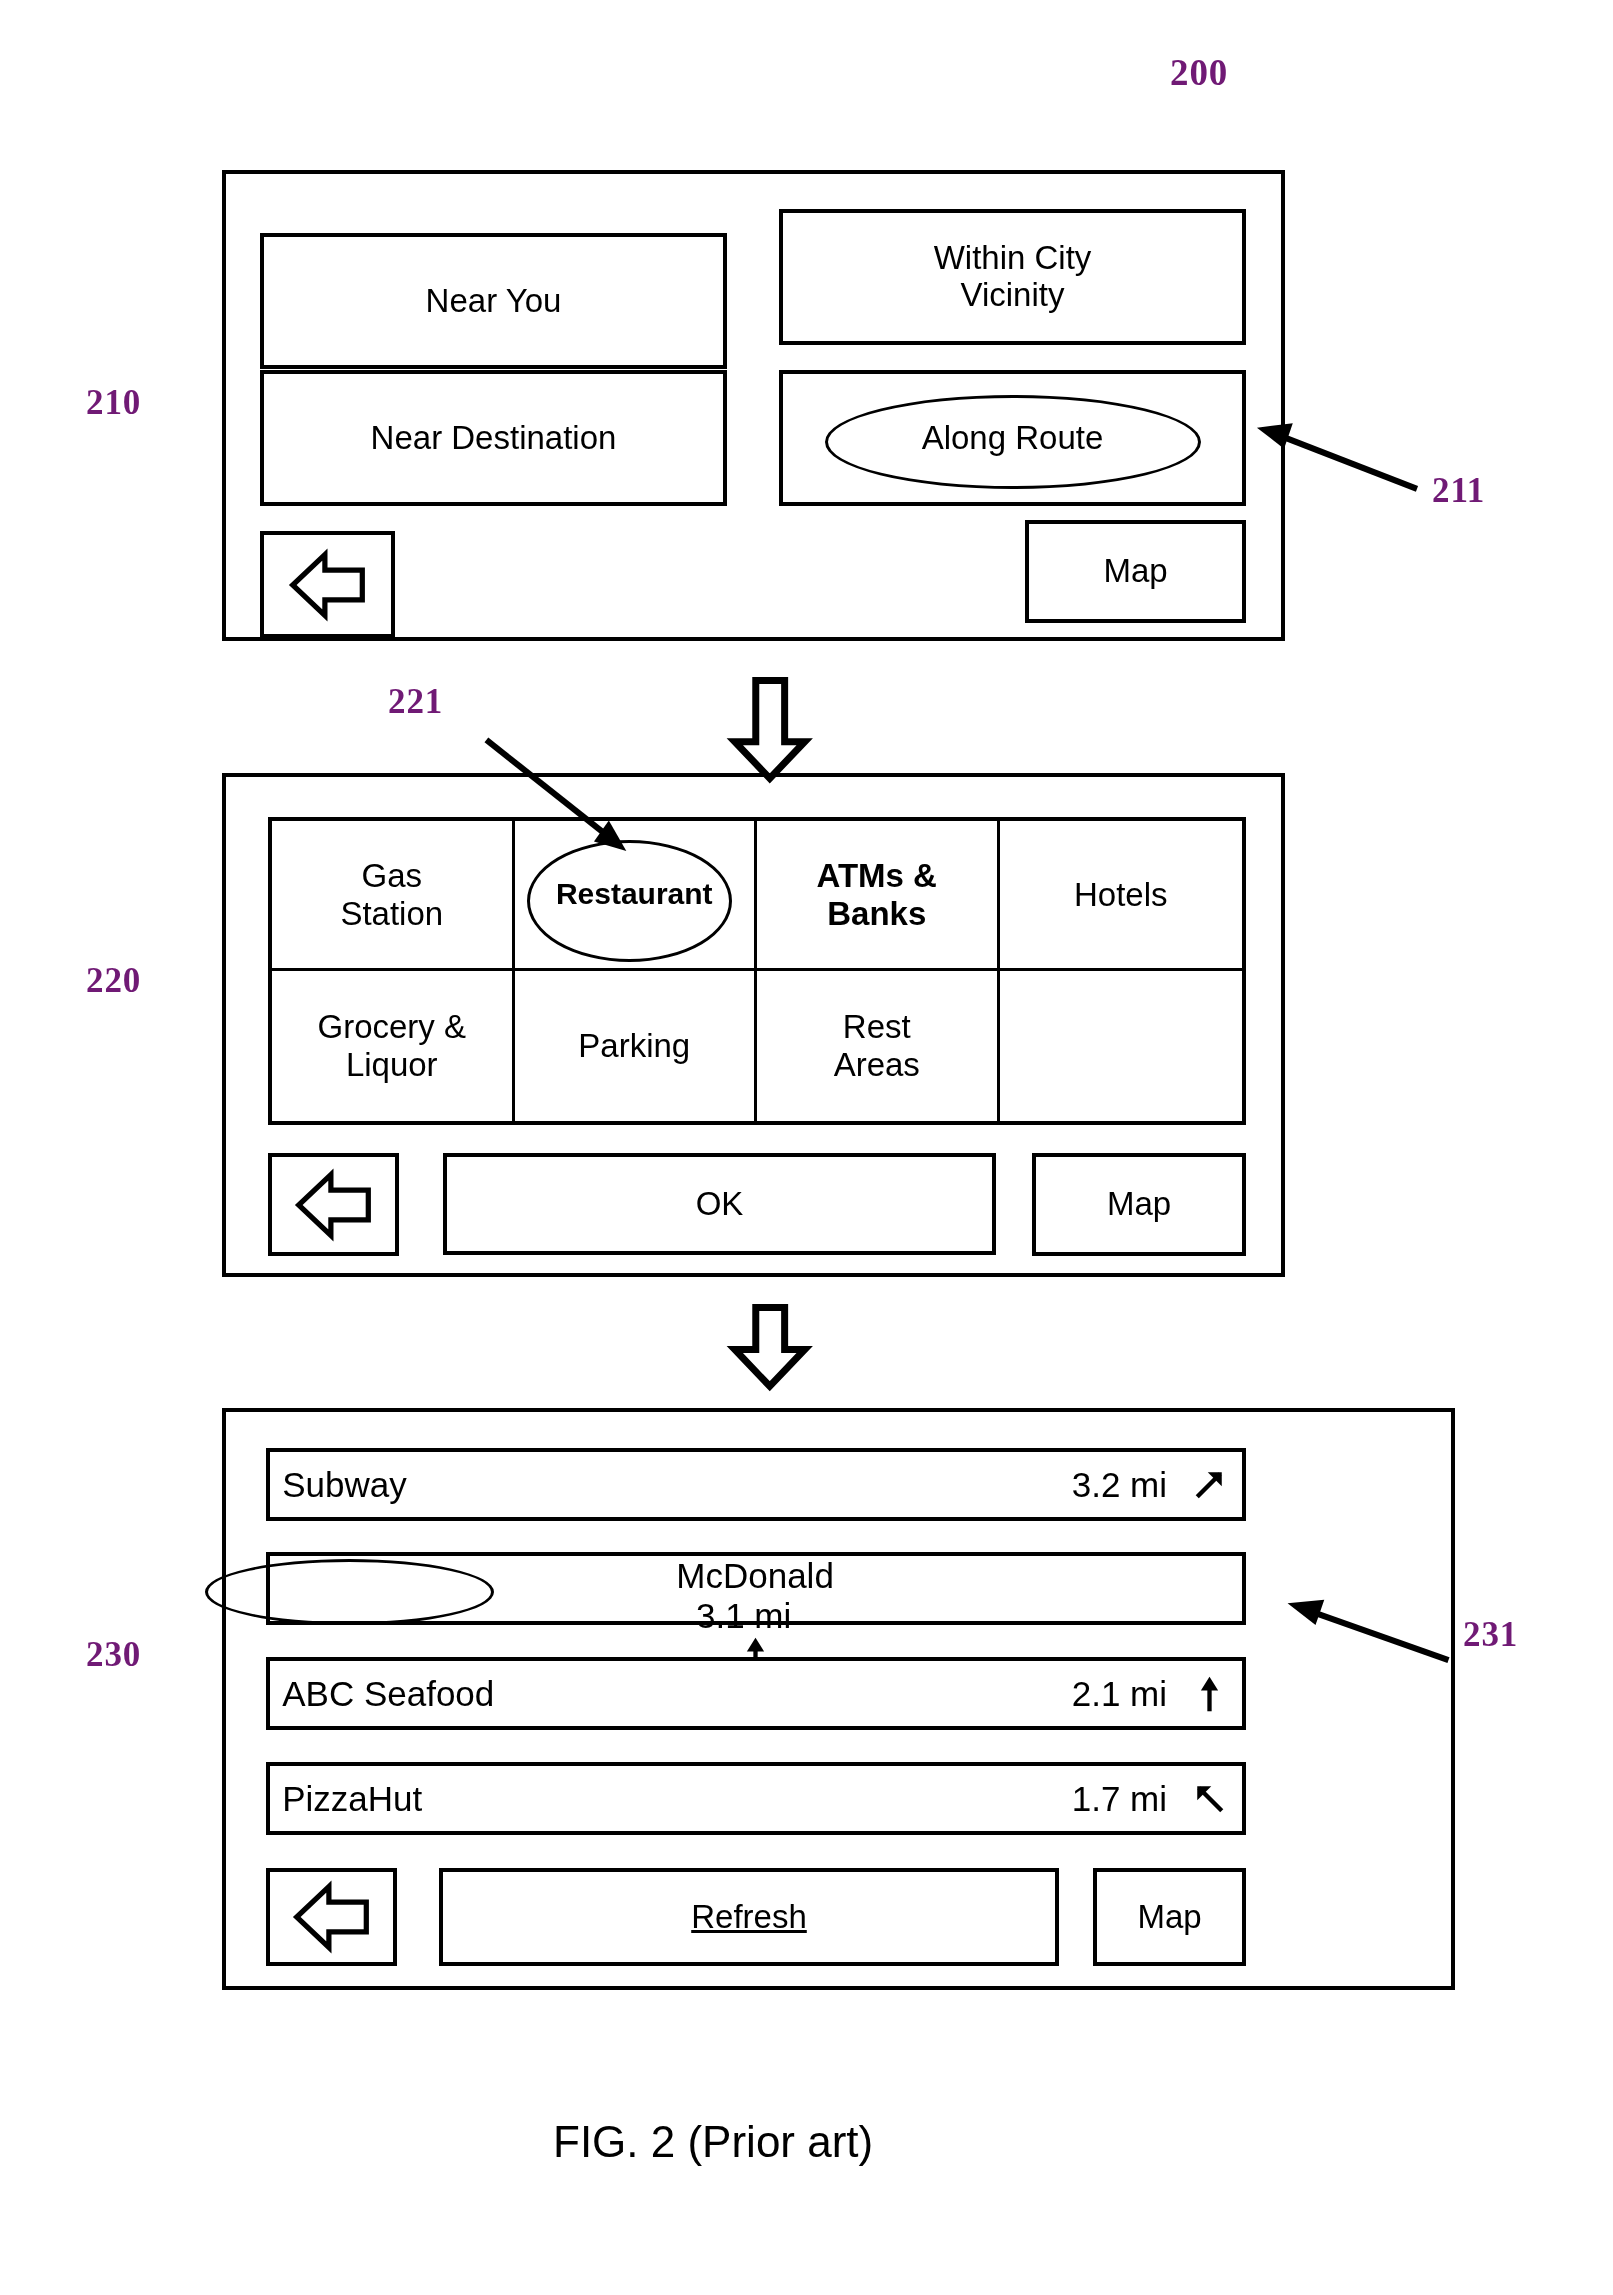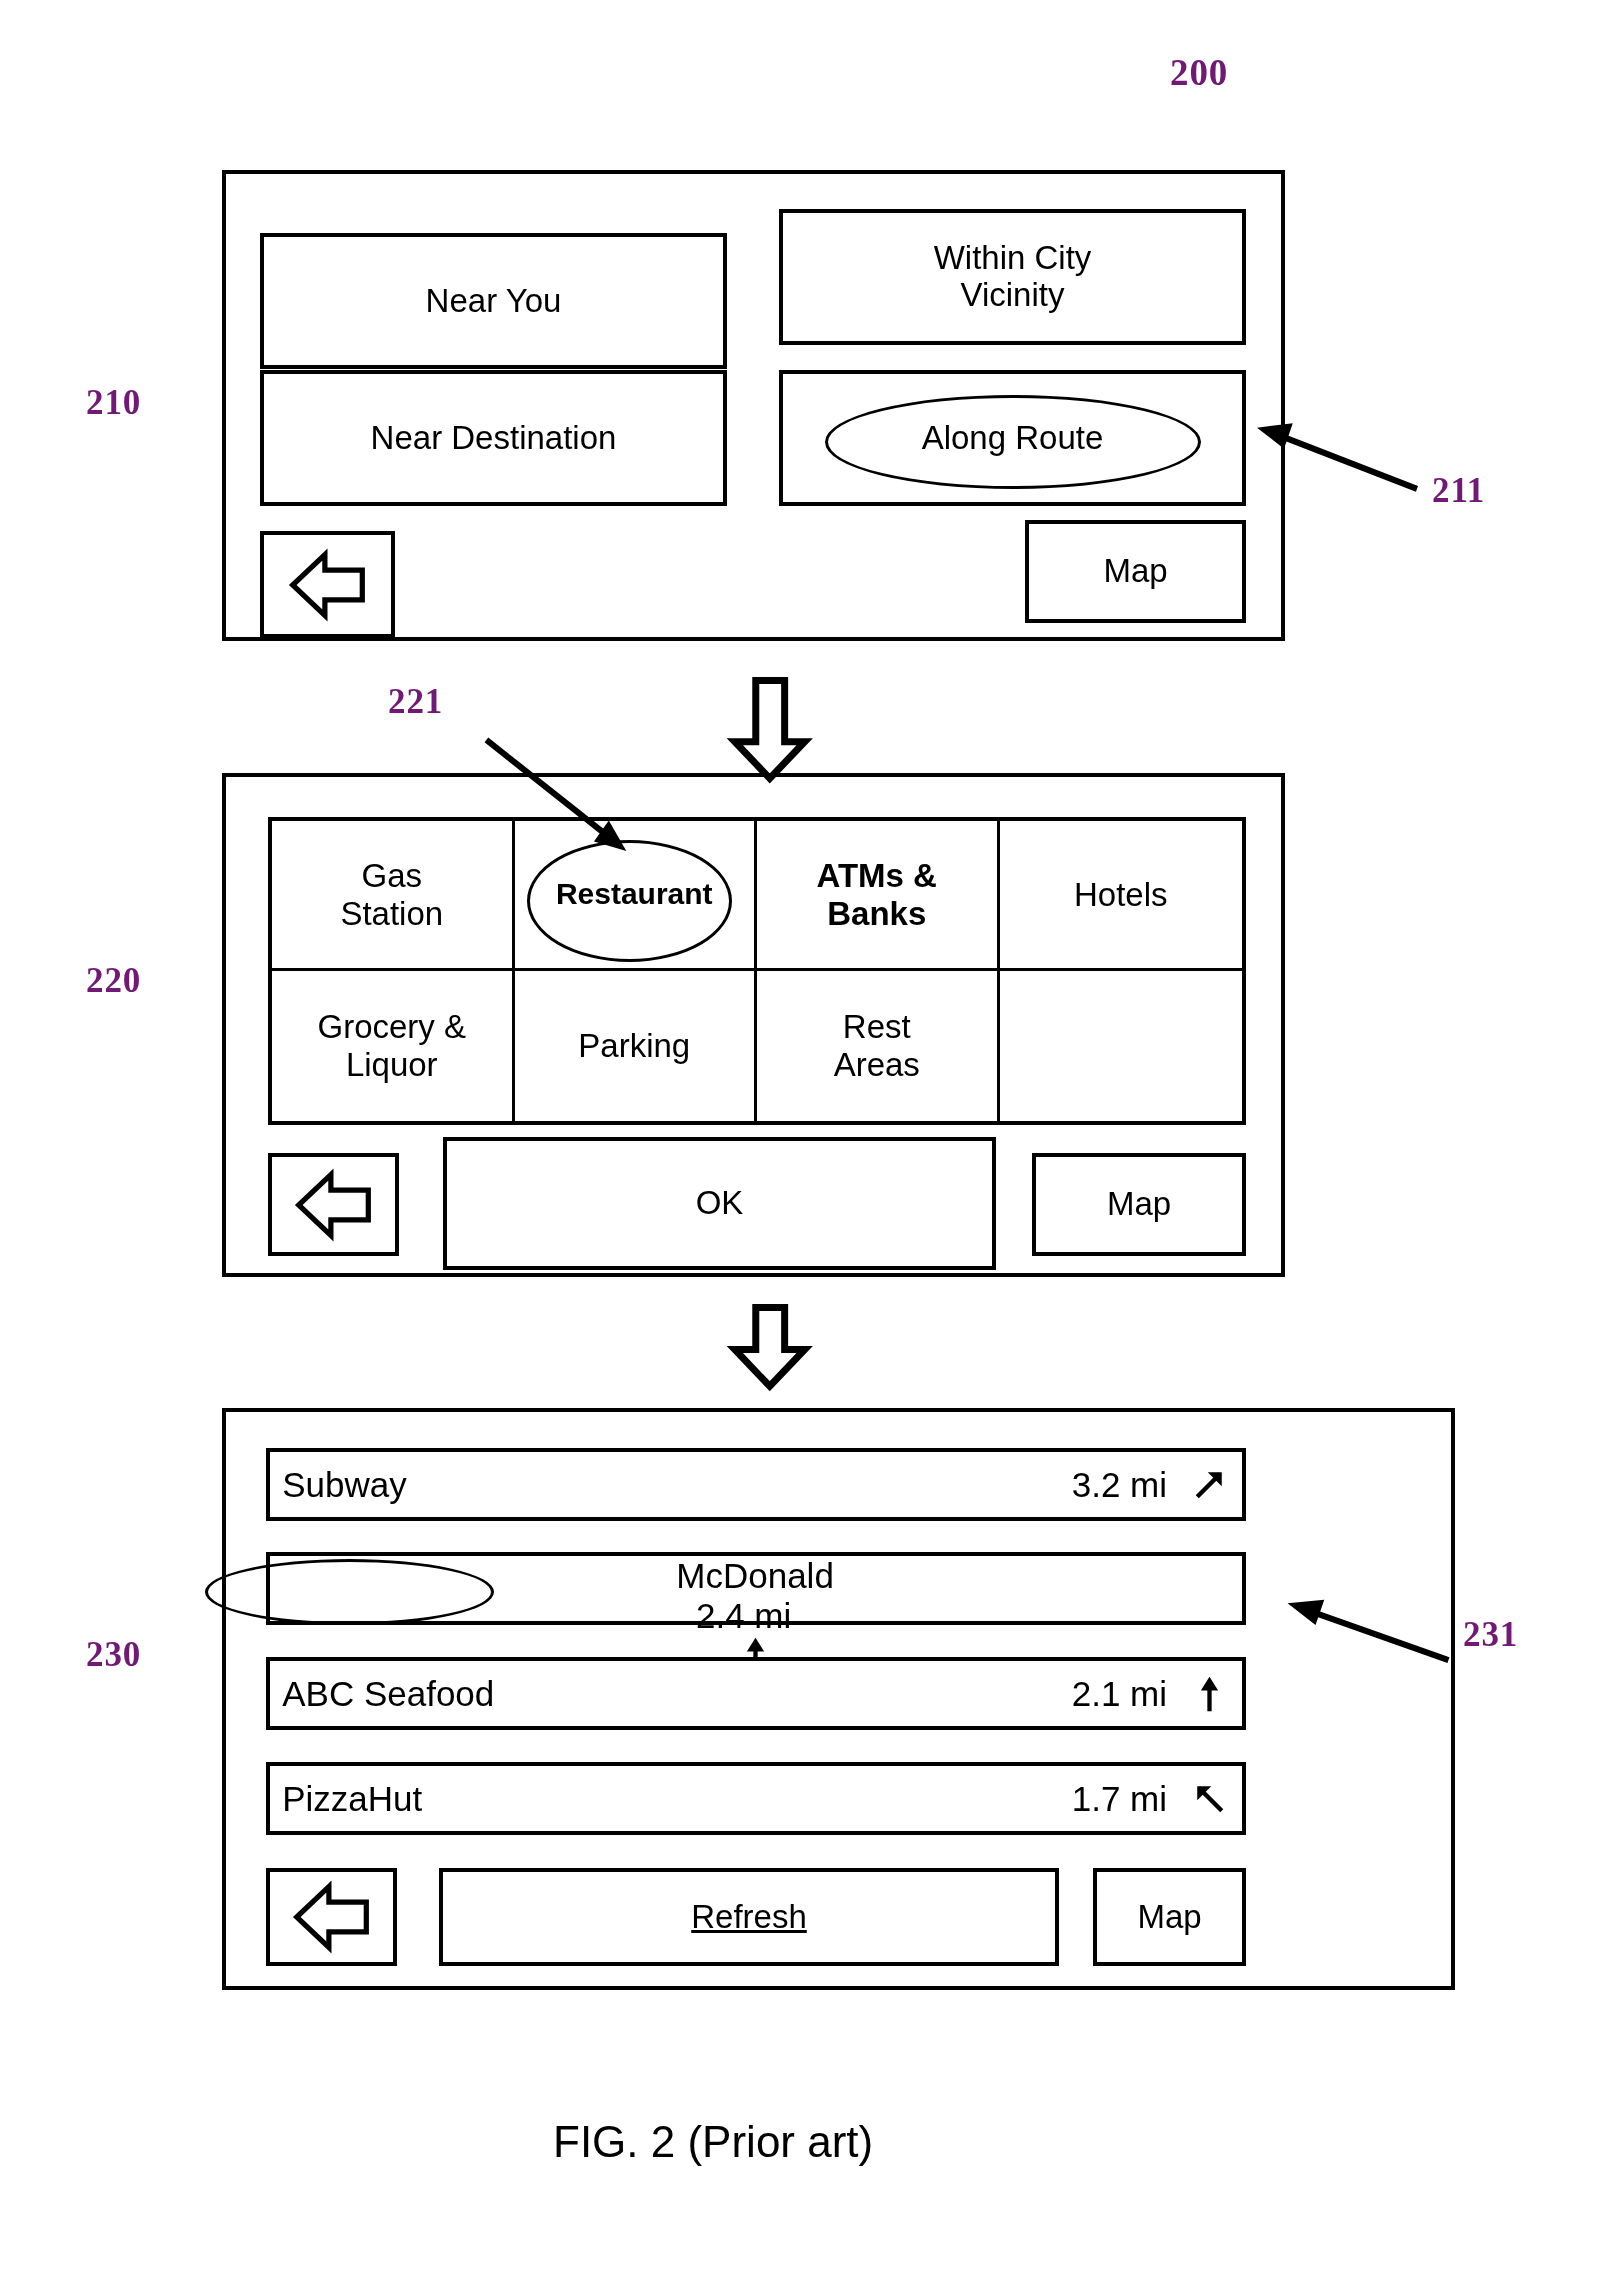--- a/index.html
+++ b/index.html
@@ -217,21 +217,21 @@
     </div>
 
   </div>
 
   <div class="btn" style="left:42px; top:376px; width:131px; height:103px;">
     <svg width="87" height="72" viewBox="0 0 100 82">
       <path d="M 47 6 L 10 41 L 47 76 L 47 58 L 90 58 L 90 24 L 47 24 Z" fill="none" stroke="#000" stroke-width="6" stroke-linejoin="miter"></path>
     </svg>
   </div>
 
-  <div class="btn" style="left:217px; top:360px; width:553px; height:133px;">
+  <div class="btn" style="left:217px; top:376px; width:553px; height:102px;">
     <span class="btn-label">OK</span>
   </div>
 
   <div class="btn" style="left:806px; top:376px; width:214px; height:103px;">
     <span class="btn-label">Map</span>
   </div>
 </div>
 
 <div class="ref-num" style="left:86px; top:1635px;">230</div>
 
@@ -245,21 +245,21 @@
       <svg width="35" height="35" viewBox="0 0 40 40">
         <path d="M 6 34 L 32 8" stroke="#000" stroke-width="5" fill="none"></path>
         <path d="M 34 6 L 34 22 L 18 6 Z" fill="#000"></path>
       </svg>
     </span>
   </div>
 
   <div class="list-row" style="left:40px; top:140px; width:980px; height:73px;flex-direction:column;">
     <span class="row-name" style="position:relative; z-index:2;">McDonald</span>
     <span class="row-spacer"></span>
-    <span class="row-dist">2.4 mi</span>
+    <span class="row-dist">3.1 mi</span>
     <span class="row-dir">
       <svg width="35" height="38" viewBox="0 0 40 44">
         <path d="M 20 42 L 20 10" stroke="#000" stroke-width="5" fill="none"></path>
         <path d="M 20 2 L 30 18 L 10 18 Z" fill="#000"></path>
       </svg>
     </span>
   </div>
 
   <span class="ellipse" style="left:-21px; top:147px; width:289px; height:66px;"></span>
 

